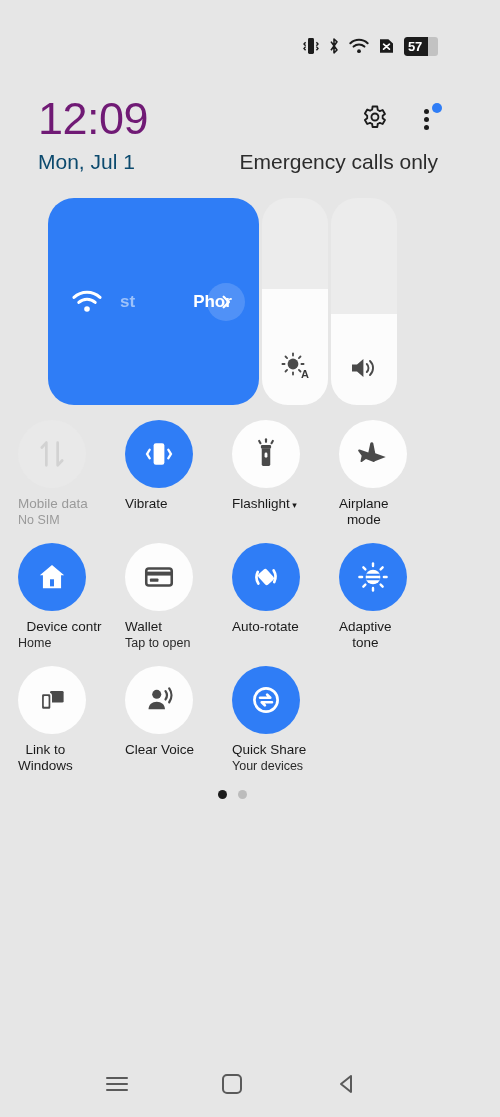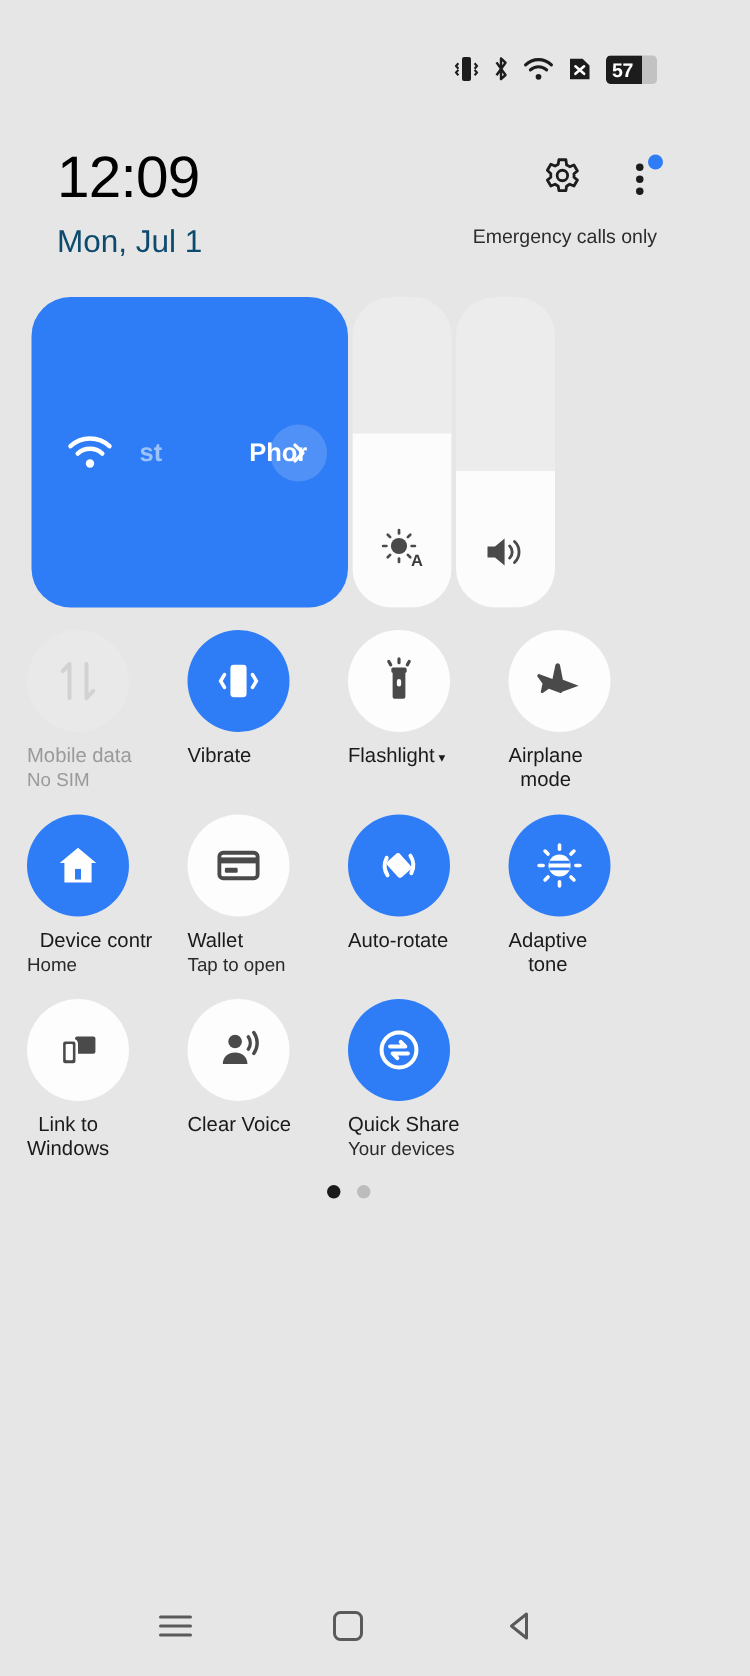--- a/index.html
+++ b/index.html
@@ -35,21 +35,21 @@
     font-weight: 700; display: flex; align-items: center;
     justify-content: flex-start; padding-left: 4px; letter-spacing: -0.3px;
   }
 
   
   #header {
     position: absolute; top: 92px; left: 0; right: 0; height: 98px;
   }
   #clock-block { position: absolute; left: 38px; top: 0; }
   #clock-time {
-    font-size: 39px; font-weight: 400; color: #000000;
+    font-size: 45px; font-weight: 400; color: #701a75;
     line-height: 54px; letter-spacing: -0.5px;
   }
   #clock-date {
     font-size: 21px; color: #0c4a6e; line-height: 28px; margin-top: 2px;
   }
   #header-right {
     position: absolute; right: 26px; top: 4px;
     display: flex; flex-direction: column; align-items: flex-end;
   }
   #header-actions { display: flex; align-items: center; gap: 28px; height: 46px; }
@@ -57,26 +57,26 @@
   .dot3 {
     position: absolute; left: 8px; width: 5px; height: 5px;
     border-radius: 50%; background: #1c1c1c;
   }
   .dot3.d1 { top: 5px; } .dot3.d2 { top: 13px; } .dot3.d3 { top: 21px; }
   #menu-badge {
     position: absolute; right: -4px; top: -1px; width: 10px; height: 10px;
     border-radius: 50%; background: #2f7df6;
   }
   #carrier-text {
-    font-size: 13px; color: #2c2c2c; margin-top: 8px;
+    font-size: 21px; color: #2c2c2c; margin-top: 8px;
   }
 
   
   #top-row {
-    position: absolute; top: 198px; left: 21px; right: 31px; height: 207px;
+    position: absolute; top: 198px; left: 48px; right: 31px; height: 207px;
     display: flex; gap: 3px;
   }
   #pill-col { display: flex; flex-direction: column; gap: 12px; width: 211px; }
   .pill {
     flex: 1; background: #2f7df6; border-radius: 26px;
     display: flex; align-items: center; position: relative;
     padding-left: 24px; overflow: hidden;
   }
   .pill-icon { width: 34px; flex: none; display: flex; align-items: center; }
   .pill-label {

